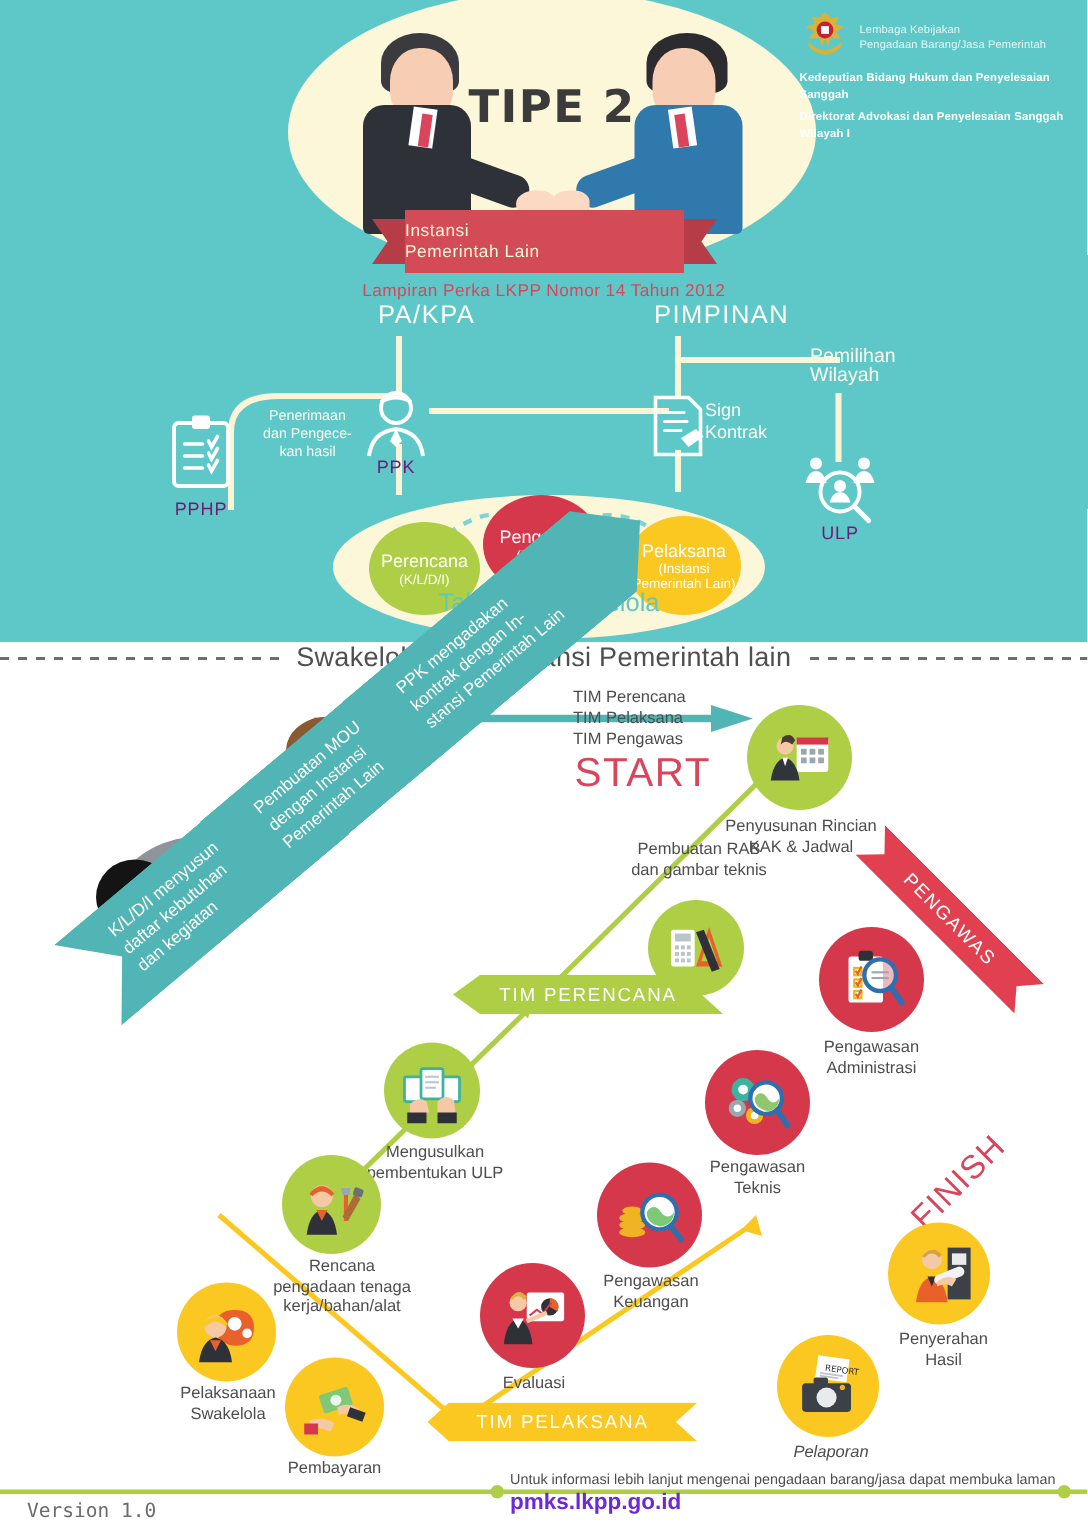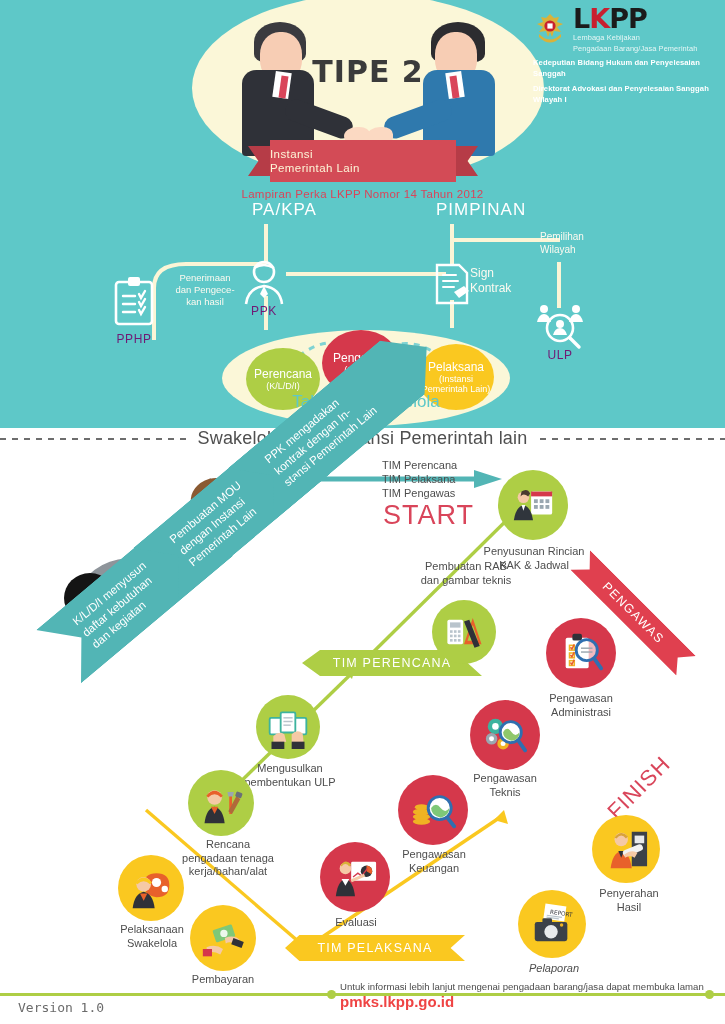--- a/index.html
+++ b/index.html
@@ -115,21 +115,21 @@
   .start-word { position:absolute; color:#d9455a; font-size:27px; letter-spacing:1px; }
   .finish-word{ position:absolute; color:#d9455a; font-size:22px; letter-spacing:1px; transform:rotate(-45deg); }
 
   .tim-list { position:absolute; font-size:11px; line-height:14px; color:#4d4d4d; text-align:left; }
 
   
   .footer-line { position:absolute; left:0; top:993px; width:725px; height:3px; background:#aece45; }
   .foot-dot { position:absolute; width:9px; height:9px; border-radius:50%; background:#aece45; top:990px; }
   .version { position:absolute; left:18px; top:1000px; font-family:"DejaVu Sans Mono", monospace; font-size:13px; color:#6b6b6b; }
   .foot-txt { position:absolute; left:340px; top:981px; width:370px; font-size:9.6px; color:#4d4d4d; line-height:12px; }
-  .foot-url { position:absolute; left:340px; top:993px; font-size:15px; color:#ef4444; font-weight:bold; }
+  .foot-url { position:absolute; left:340px; top:993px; font-size:15px; color:#6d28d9; font-weight:bold; }
 </style>
 </head>
 <body>
 
 <div class="stage">
 
   <div class="top-panel">
 
     <div class="hero-ellipse"></div>
 
@@ -168,21 +168,20 @@
 
     <div class="logo-block">
       <div class="logo-row">
         <svg class="garuda" viewBox="0 0 34 36">
           <path d="M17 2 L21 6 L26 5 L24 10 L30 12 L24 15 L28 20 L21 19 L19 25 L17 20 L15 25 L13 19 L6 20 L10 15 L4 12 L10 10 L8 5 L13 6 Z" fill="#d9b23a"></path>
           <circle cx="17" cy="14" r="5.6" fill="#c8202f"></circle>
           <rect x="14.4" y="11.4" width="5.2" height="5.2" fill="#ffffff"></rect>
           <path d="M6 22 Q17 33 28 22 L28 25 Q17 36 6 25 Z" fill="#d9b23a"></path>
         </svg>
         <div>
-          <div class="lkpp-text"><span>L</span><span class="k">K</span><span>PP</span></div>
           <div class="lkpp-sub">Lembaga Kebijakan</div>
           <div class="lkpp-sub">Pengadaan Barang/Jasa Pemerintah</div>
         </div>
       </div>
       <div class="logo-caption">Kedeputian Bidang Hukum dan Penyelesaian Sanggah</div>
       <div class="logo-caption">Direktorat Advokasi dan Penyelesaian Sanggah Wilayah I</div>
     </div>
 
     <div class="org-label" style="left:236px; top:200px;">PA/KPA</div>
     <div class="org-label" style="left:420px; top:200px;">PIMPINAN</div>
@@ -234,21 +233,21 @@
           <line x1="11" y1="19" x2="26" y2="19"></line>
           <line x1="11" y1="25" x2="22" y2="25"></line>
       </g>
       <path d="M22 30 l10 -6 l5 5 l-10 7 z" fill="#ffffff"></path>
     </svg>
     <div class="small-label" style="left:470px; top:266px; width:70px; text-align:left; font-size:12px; line-height:15px;">
       <div>Sign</div>
       <div>Kontrak</div>
     </div>
 
-    <div class="small-label" style="left:540px; top:230px; width:84px; text-align:left; font-size:10px; line-height:13px;">
+    <div class="small-label" style="left:540px; top:230px; width:84px; text-align:left; font-size:13px; line-height:13px;">
       <div>Pemilihan</div>
       <div>Wilayah</div>
     </div>
 
     <svg style="position:absolute; left:534px; top:304px; width:52px; height:46px;" viewBox="0 0 52 46">
       <circle cx="10" cy="5" r="4" fill="#ffffff"></circle>
         <path d="M3 18 q2 -8 7 -8 q5 0 7 8 z" fill="#ffffff"></path>
       <circle cx="42" cy="5" r="4" fill="#ffffff"></circle>
         <path d="M35 18 q2 -8 7 -8 q5 0 7 8 z" fill="#ffffff"></path>
       <circle cx="26" cy="24" r="13" fill="none" stroke="#ffffff" stroke-width="2.6"></circle>

